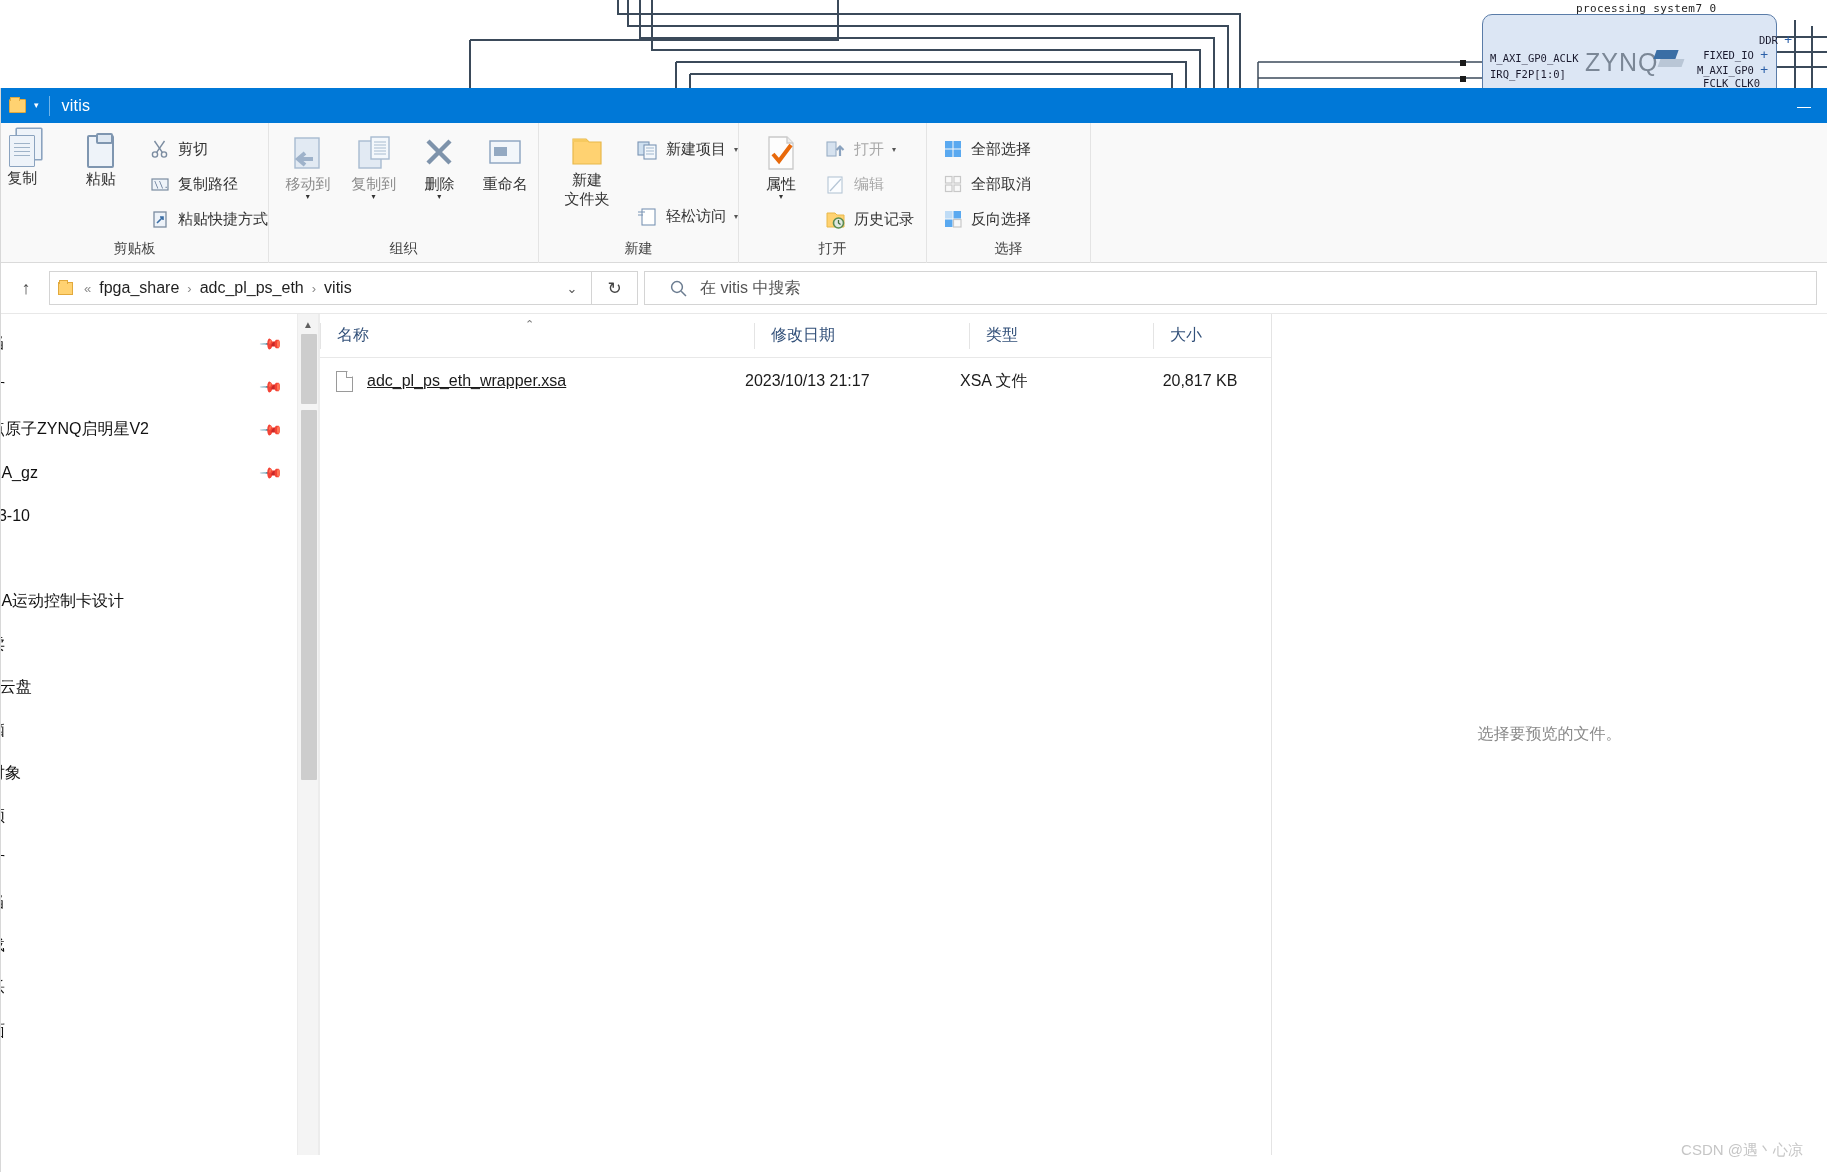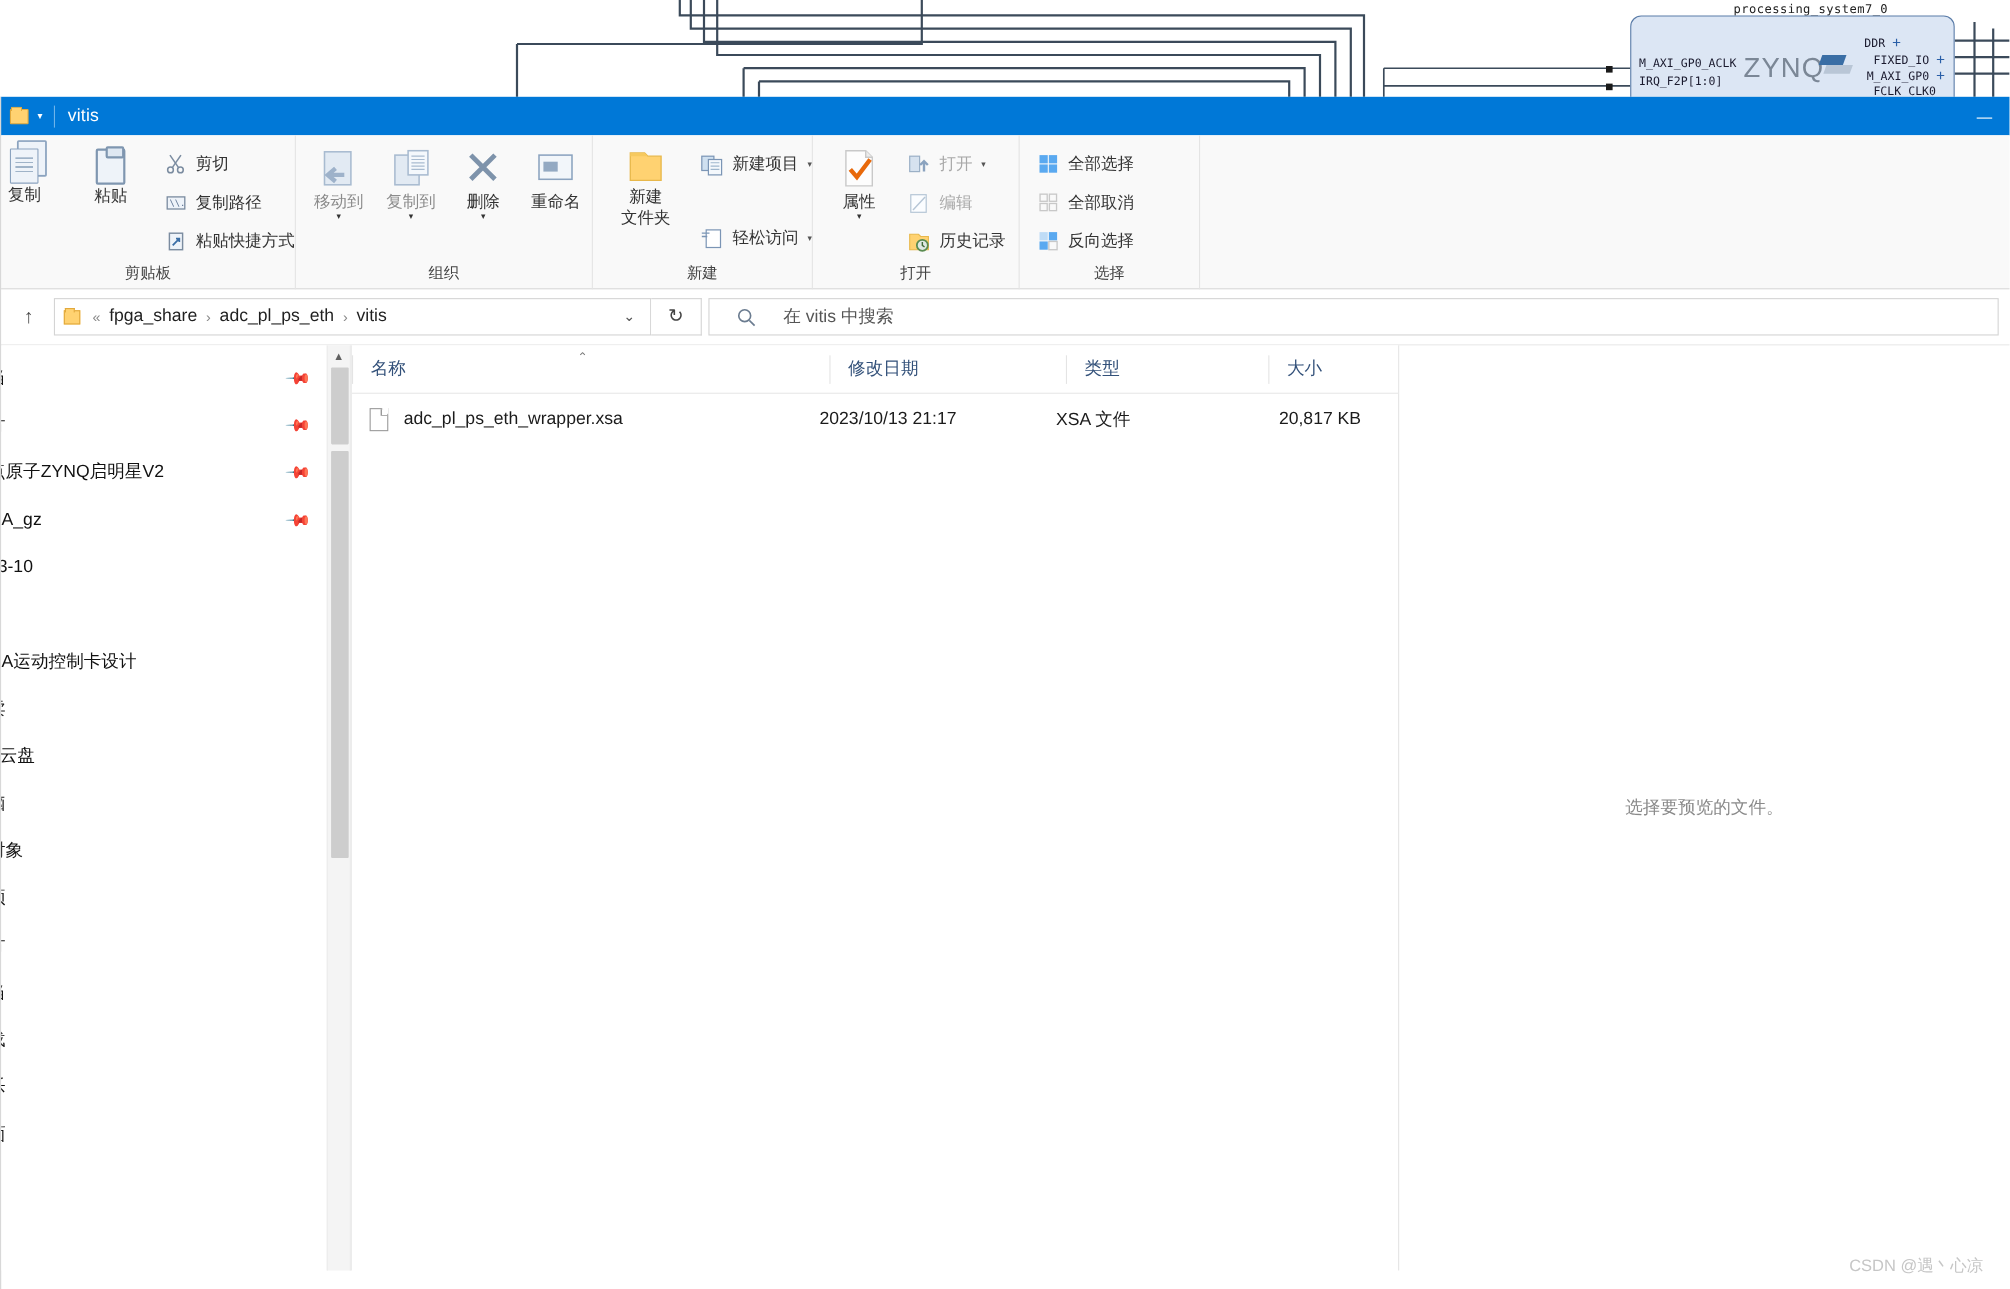--- a/index.html
+++ b/index.html
@@ -124,21 +124,21 @@
   .crumb-folder:before{content:"";position:absolute;left:0;top:-3px;width:7px;height:3px;
                  background:#ffd271;border:1px solid #e2a93c;border-bottom:none;}
   .crumb { font-size:16px; color:#1f1f1f; padding:0 3px; white-space:nowrap; }
   .crumb-sep { color:#8a8a8a; font-size:13px; padding:0 5px; }
   .crumb-spacer{ flex:1; }
   .crumb-drop { width:34px; height:32px; display:flex; align-items:center; justify-content:center;
                 color:#555; font-size:13px; }
   .refresh { width:46px; height:34px; border:1px solid #d4d4d4; border-left:none; background:#fff;
              display:flex; align-items:center; justify-content:center; color:#444; font-size:17px; }
   .searchbox { flex:1; height:34px; border:1px solid #d4d4d4; background:#fff; display:flex;
-               align-items:center; gap:24px; padding-left:24px; }
+               align-items:center; gap:12px; padding-left:24px; }
   .search-ph { font-size:16px; color:#555; }
 
   
   .content { display:flex; height:842px; border-top:1px solid #e8e8e8; }
   .sidebar { width:296px; position:relative; overflow:hidden; padding-top:8px; background:#fff; }
   .side-item { height:43px; display:flex; align-items:center; justify-content:space-between;
                font-size:16px; color:#111; padding-right:16px; }
   .side-item .txt{ margin-left:-12px; white-space:nowrap; }
   .pin { color:#8b8b8b; font-size:15px; transform:rotate(45deg); }
 
@@ -205,21 +205,21 @@
       <rect x="1460" y="76" width="6" height="6" fill="#1a1a1a"></rect>
     </svg>
 
     <div class="bg-label" style="left:1576px; top:2px;">processing_system7_0</div>
 
     <div class="ps-block"></div>
 
     <div class="ps-pin-left" style="left:1490px; top:52px;">M_AXI_GP0_ACLK</div>
     <div class="ps-pin-left" style="left:1490px; top:68px;">IRQ_F2P[1:0]</div>
 
-    <div class="ps-pin-right" style="left:1650px; top:32px; width:78px; text-align:right;">
+    <div class="ps-pin-right" style="left:1714px; top:32px; width:78px; text-align:right;">
       <span>DDR</span>
       <span class="plus">+</span>
     </div>
     <div class="ps-pin-right" style="left:1672px; top:47px; width:96px; text-align:right;">
       <span>FIXED_IO</span>
       <span class="plus">+</span>
     </div>
     <div class="ps-pin-right" style="left:1660px; top:62px; width:108px; text-align:right;">
       <span>M_AXI_GP0</span>
       <span class="plus">+</span>
@@ -537,21 +537,21 @@
       <div class="filepane">
         <div class="colhdr">
           <div class="sortmark">⌃</div>
           <div class="col" style="width:408px;">名称</div>
           <div class="col" style="width:215px;margin-left:26px;">修改日期</div>
           <div class="col" style="width:184px;">类型</div>
           <div class="col" style="width:112px;">大小</div>
         </div>
         <div class="filerow">
           <span class="fileicon"></span>
-          <span class="cell" style="width:378px;">adc_pl_ps_eth_wrapper.xsa</span>
+          <span class="cell" style="width:378px;text-decoration:underline;">adc_pl_ps_eth_wrapper.xsa</span>
           <span class="cell" style="width:215px;">2023/10/13 21:17</span>
           <span class="cell" style="width:184px;">XSA 文件</span>
           <span class="cell" style="width:112px; text-align:center;">20,817 KB</span>
         </div>
       </div>
 
       <div class="preview">
         <span class="preview-text">选择要预览的文件。</span>
       </div>
     </div>

